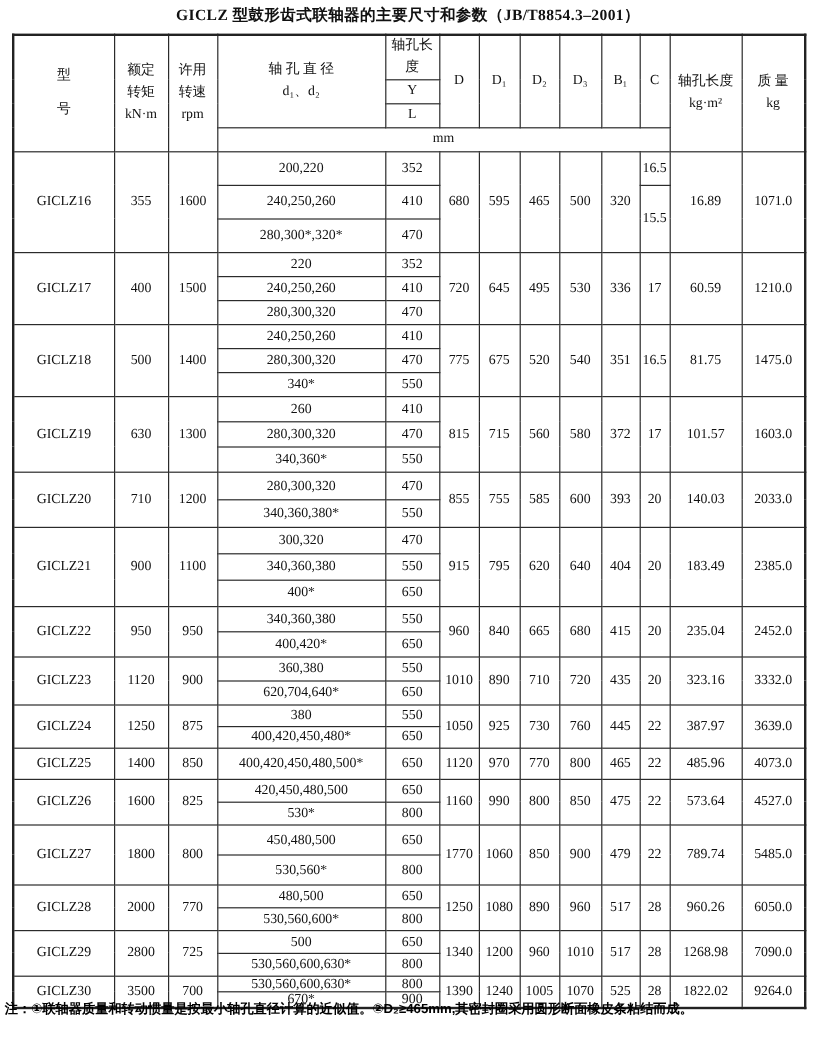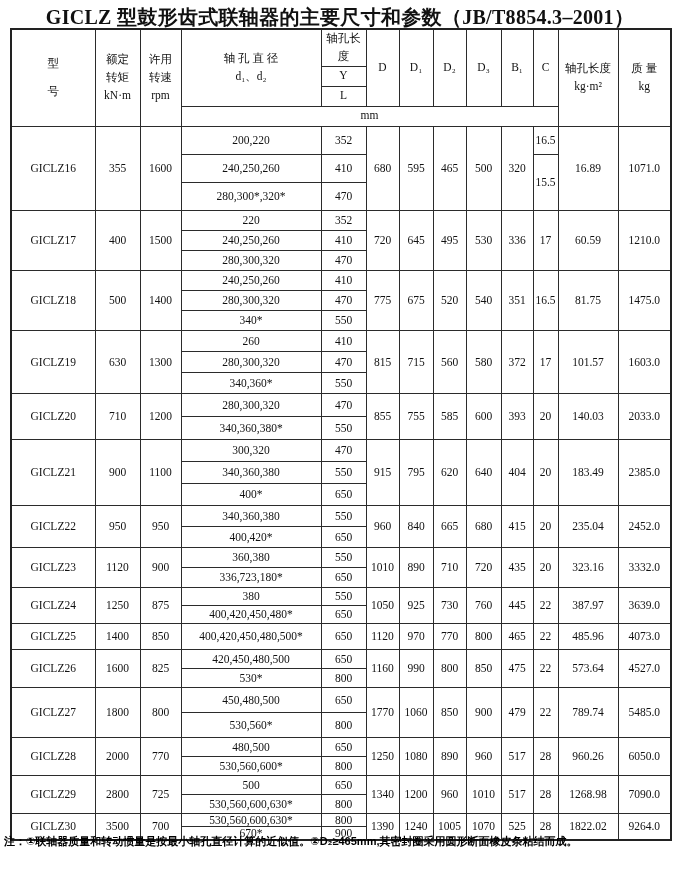--- a/index.html
+++ b/index.html
@@ -1,19 +1,19 @@
 <!DOCTYPE html>
 <html><head>
 <meta charset="utf-8">
 <style>
   html,body{margin:0;padding:0;background:#ffffff;}
   .page{position:relative;width:680px;height:869px;background:#fff;color:#111;
         font-family:"Liberation Serif","DejaVu Serif","DejaVu Sans",serif;overflow:hidden;}
   .title{position:absolute;top:4px;left:0;width:680px;text-align:center;
-         font-size:20px;font-weight:bold;letter-spacing:.3px;}
+         font-size:13px;font-weight:bold;letter-spacing:.3px;}
   table.spec{position:absolute;left:10px;top:28px;width:660px;border-collapse:collapse;
              table-layout:fixed;border:2px solid #222;}
   table.spec td, table.spec th{border:1px solid #2b2b2b;padding:0;text-align:center;
              vertical-align:middle;font-size:11.5px;font-weight:normal;color:#111;
              font-family:"Liberation Serif","DejaVu Serif","DejaVu Sans",serif;
              overflow:hidden;}
   th{white-space:pre-line;line-height:1.55;}
   th.th-model{line-height:2.4;}
   th.th-lentitle{font-size:9.5px;height:19px;}
   th.th-letter{font-size:12px;}
@@ -249,21 +249,21 @@
           <td rowspan="2">1010</td>
           <td rowspan="2">890</td>
           <td rowspan="2">710</td>
           <td rowspan="2">720</td>
           <td rowspan="2">435</td>
           <td rowspan="2">20</td>
           <td rowspan="2">323.16</td>
           <td rowspan="2">3332.0</td>
         </tr>
         <tr style="height: 20px;">
-          <td class="bore">336,723,180*</td>
+          <td class="bore">620,704,640*</td>
           <td>650</td>
         </tr>
         <tr style="height: 18px;">
           <td rowspan="2">GICLZ24</td>
           <td rowspan="2">1250</td>
           <td rowspan="2">875</td>
           <td class="bore">380</td>
           <td>550</td>
           <td rowspan="2">1050</td>
           <td rowspan="2">925</td>

